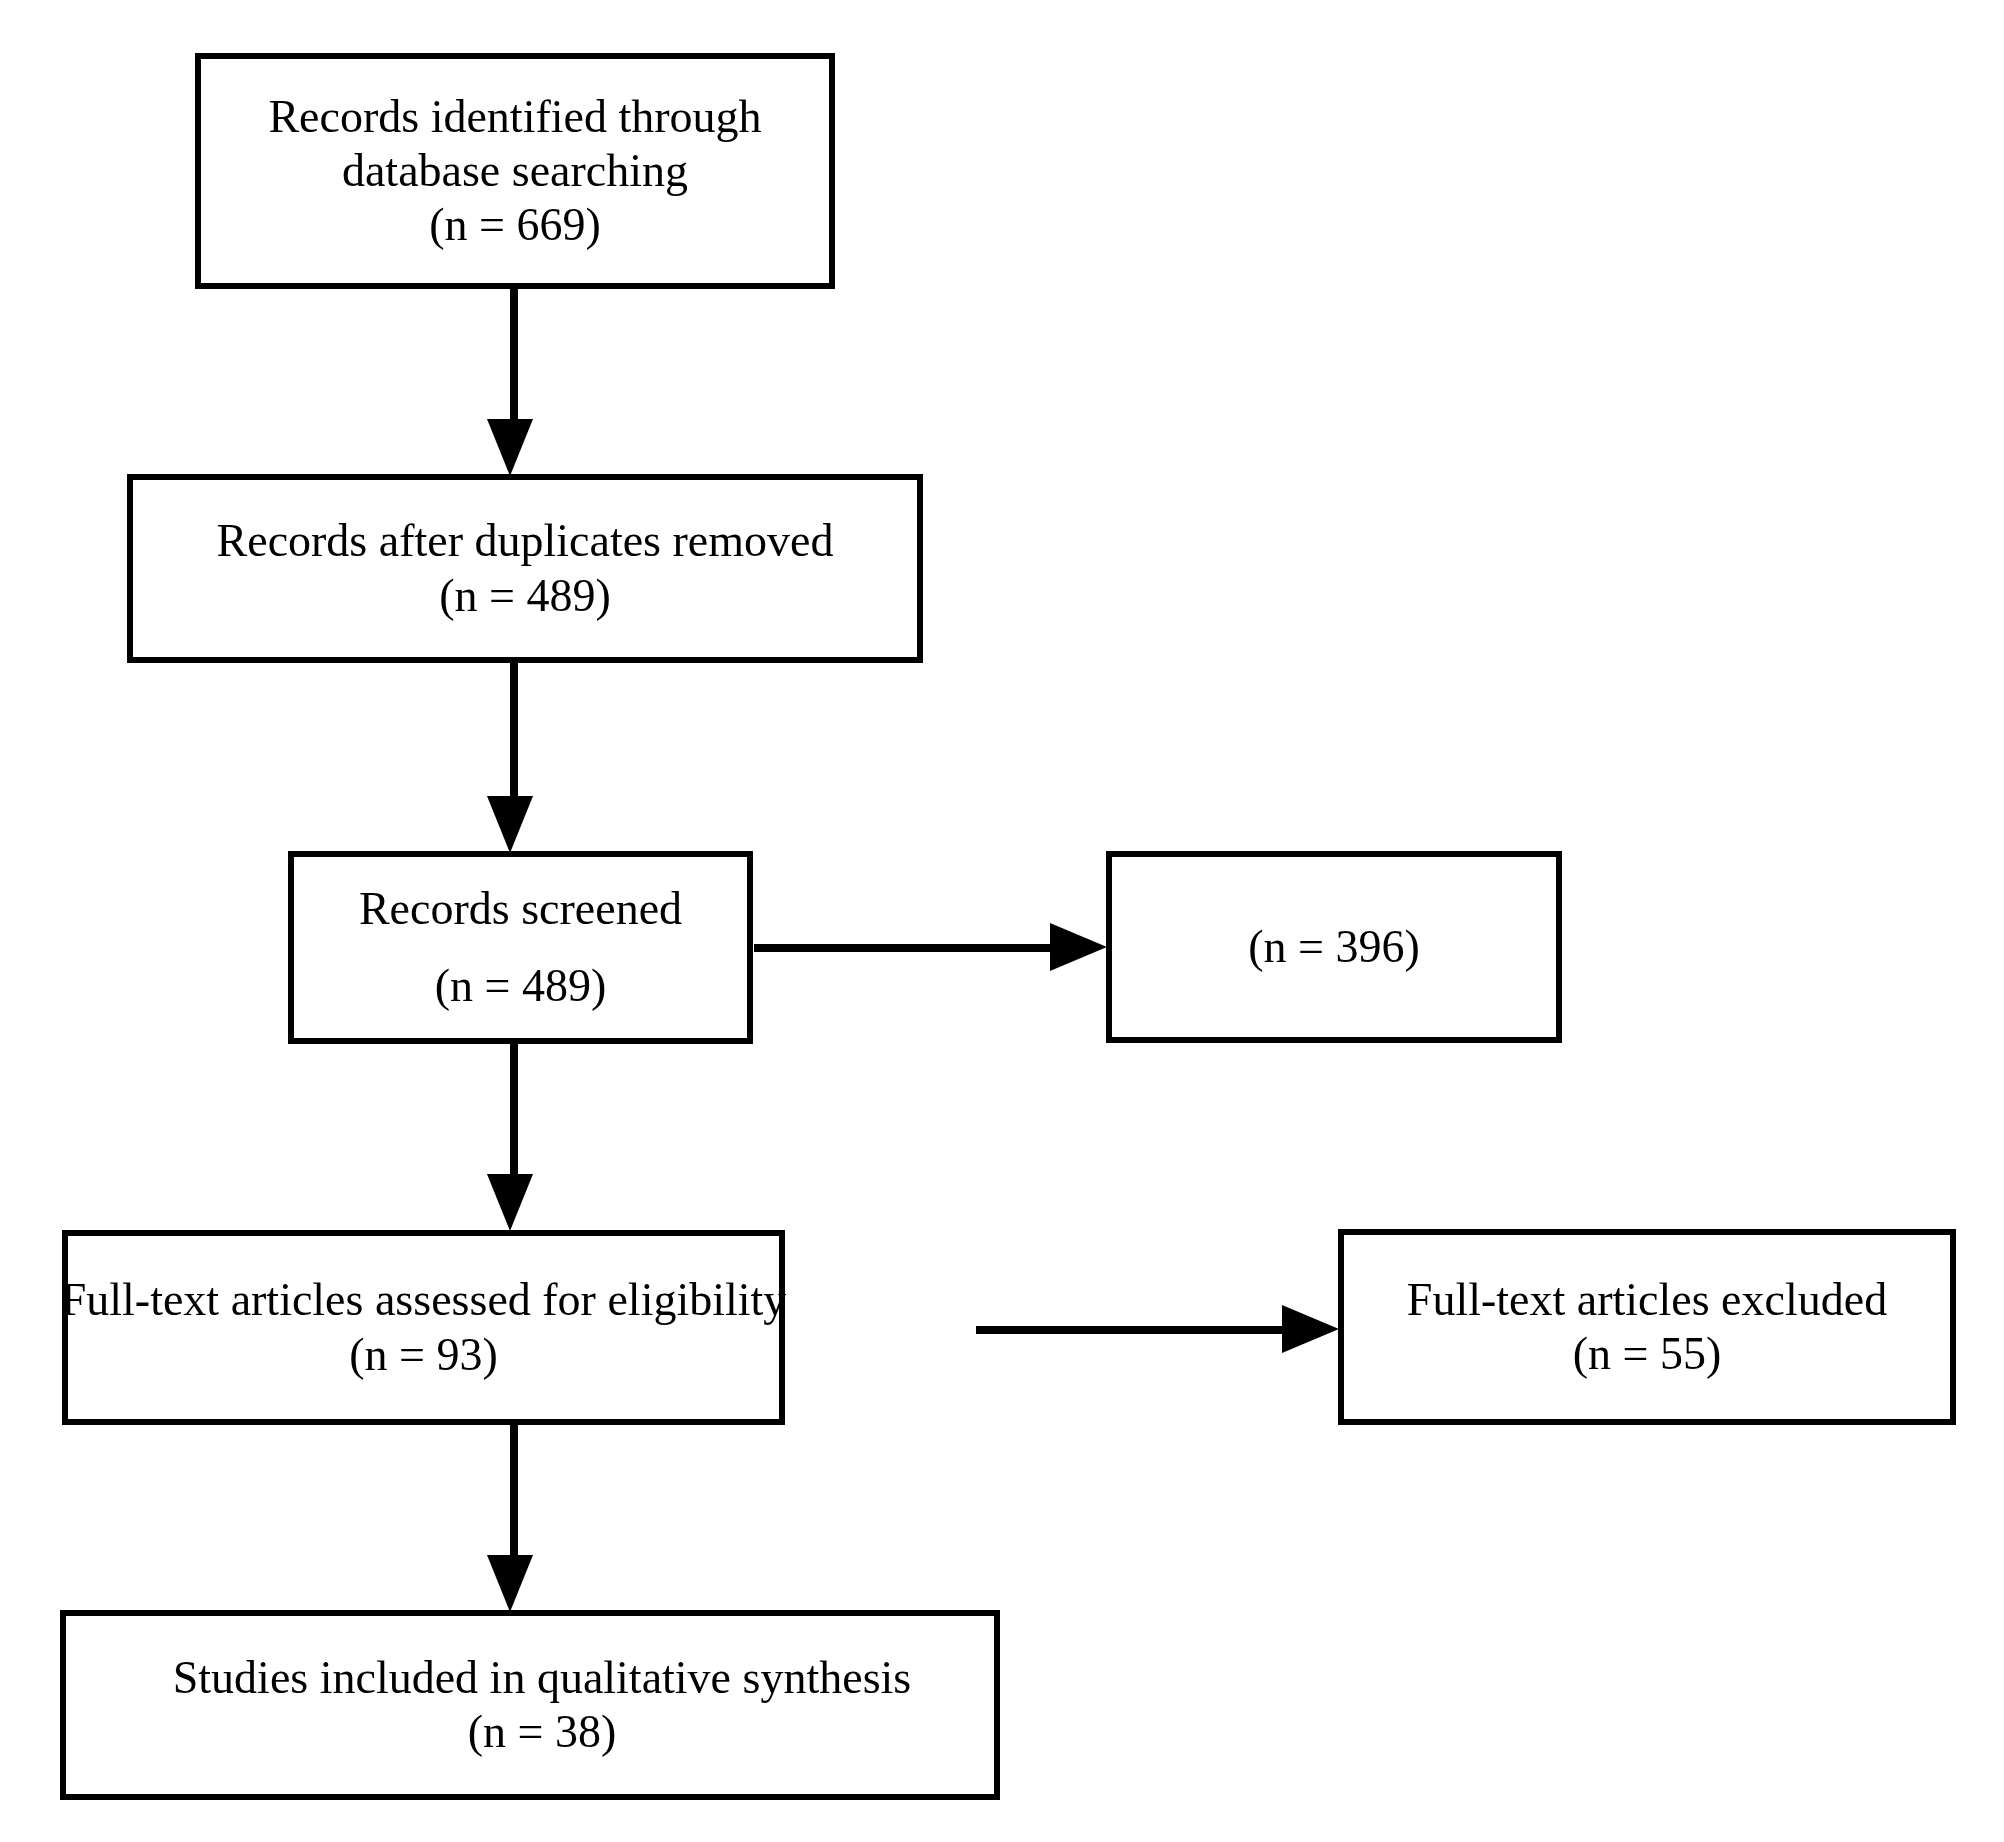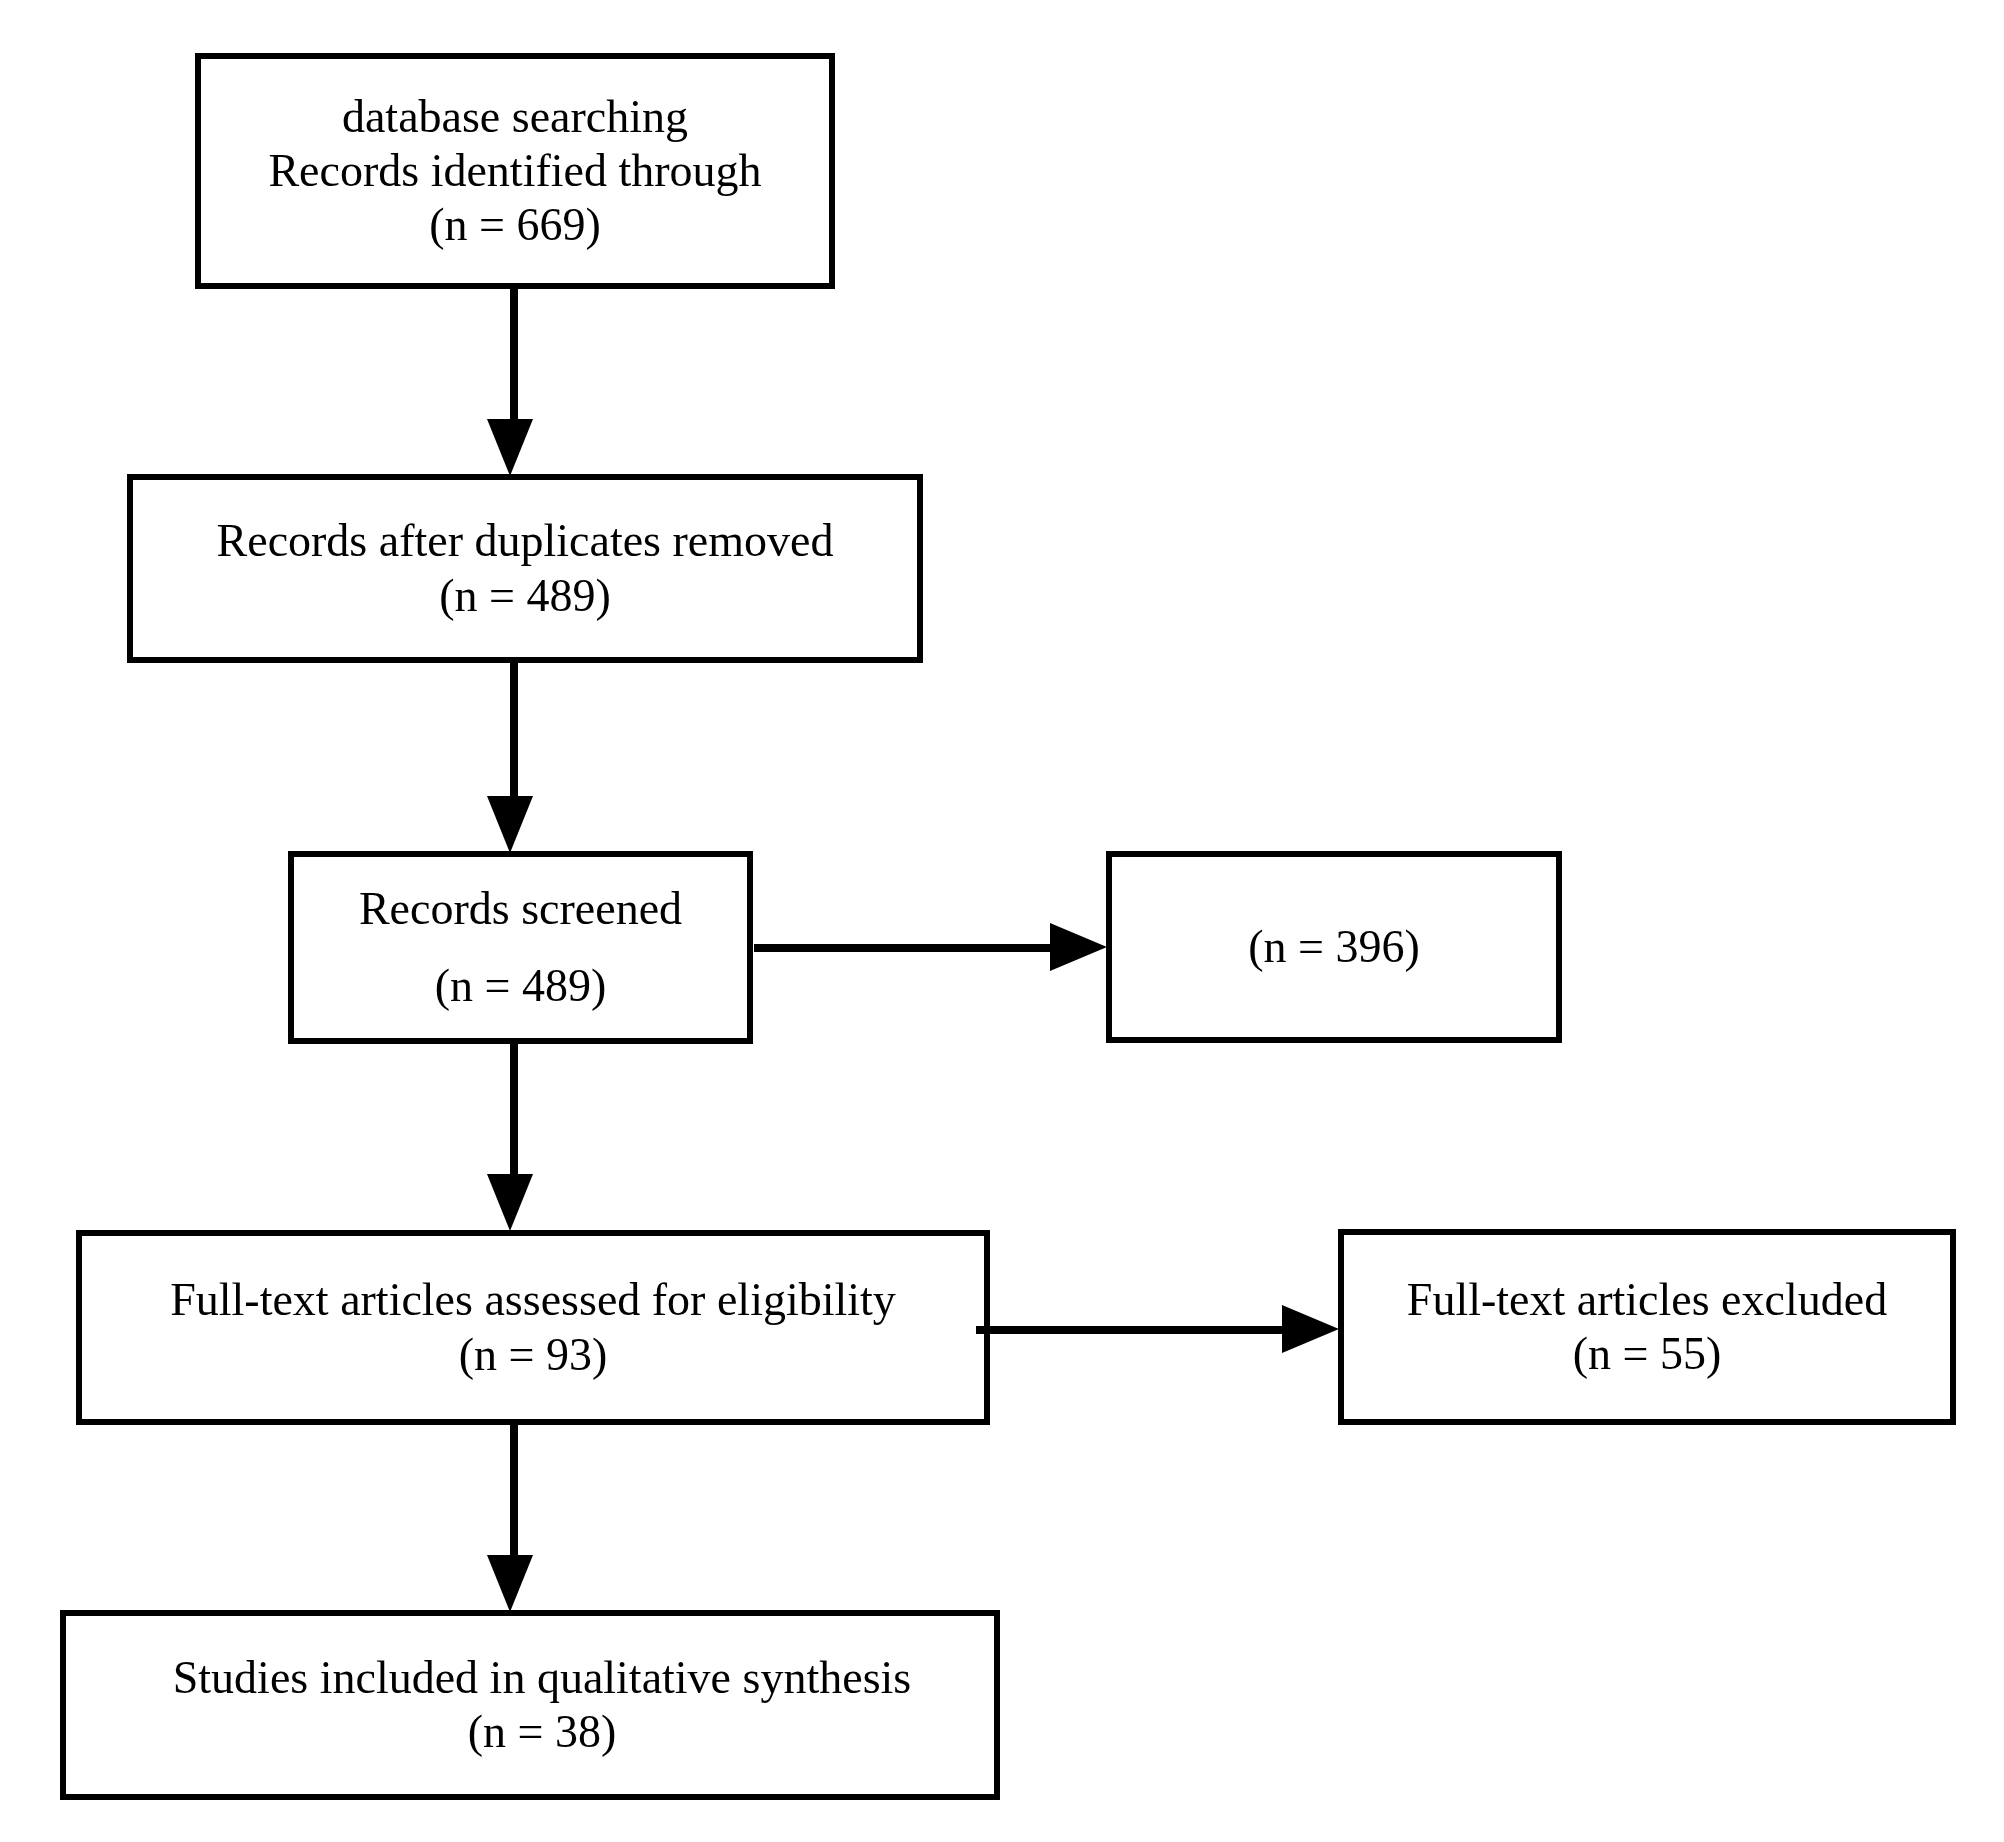--- a/index.html
+++ b/index.html
@@ -36,21 +36,21 @@
     white-space: nowrap;
   }
   .txt-lg { font-size: 46px; }
   .txt-n  { font-size: 46px; }
 
   
   #box-identified        { left: 195px;  top: 53px;   width: 640px;  height: 236px; }
   #box-duplicates        { left: 127px;  top: 474px;  width: 796px; height: 189px; justify-content: center; }
   #box-screened          { left: 288px;  top: 851px; width: 465px;  height: 193px; gap: 23px; }
   #box-records-excluded  { left: 1106px; top: 851px; width: 456px;  height: 192px; }
-  #box-fulltext-assessed { left: 76px;   top: 1230px; width: 914px; height: 195px; }
+  #box-fulltext-assessed { left: 62px;   top: 1230px; width: 723px; height: 195px; }
   #box-fulltext-excluded { left: 1338px; top: 1229px; width: 618px;  height: 196px; }
   #box-included          { left: 60px;   top: 1610px; width: 940px; height: 190px; padding-left: 24px; }
   .vline {
     position: absolute;
     width: 8px;
     background: #000000;
   }
   .hline {
     position: absolute;
     height: 8px;
@@ -91,22 +91,22 @@
   
   #conn-6-hline  { left: 976px; top: 1326px; width: 309px; }
   #conn-6-head   { left: 1282px; top: 1305px; }
 </style>
 </head>
 <body>
 
 <div id="canvas">
 
   <div class="node" id="box-identified">
+    <span class="line txt-lg">Records identified through</span>
     <span class="line txt-lg">database searching</span>
-    <span class="line txt-lg">Records identified through</span>
     <span class="line txt-n">(n = 669)</span>
   </div>
 
   <div class="node" id="box-duplicates">
     <span class="line txt-lg">Records after duplicates removed</span>
     <span class="line txt-n">(n = 489)</span>
   </div>
 
   <div class="node" id="box-screened">
     <span class="line txt-lg">Records screened</span>

